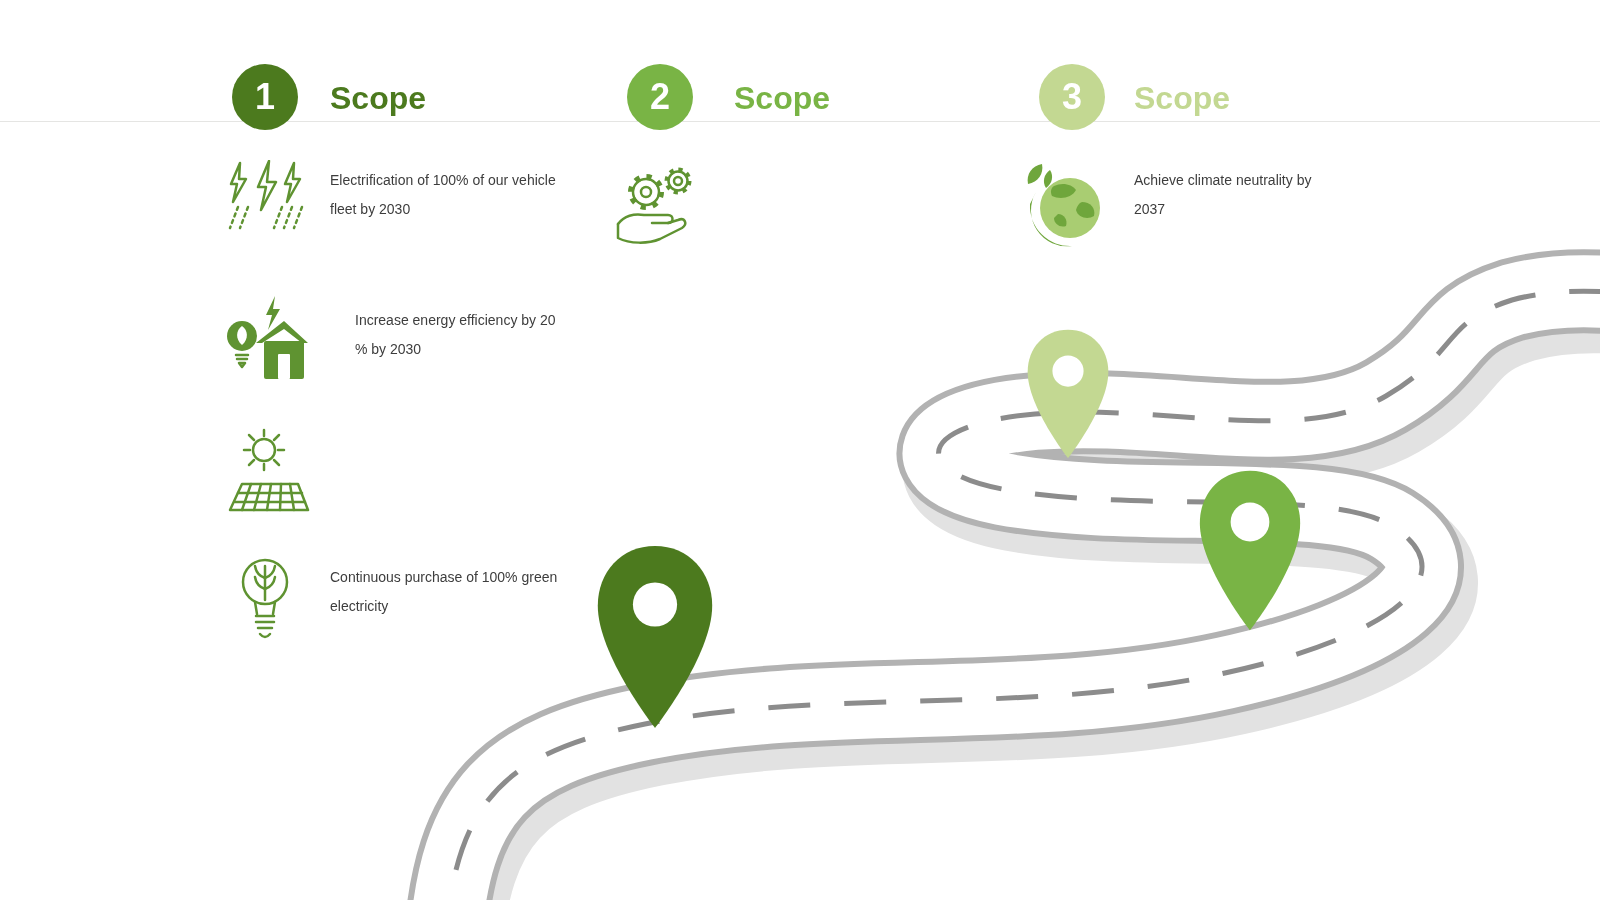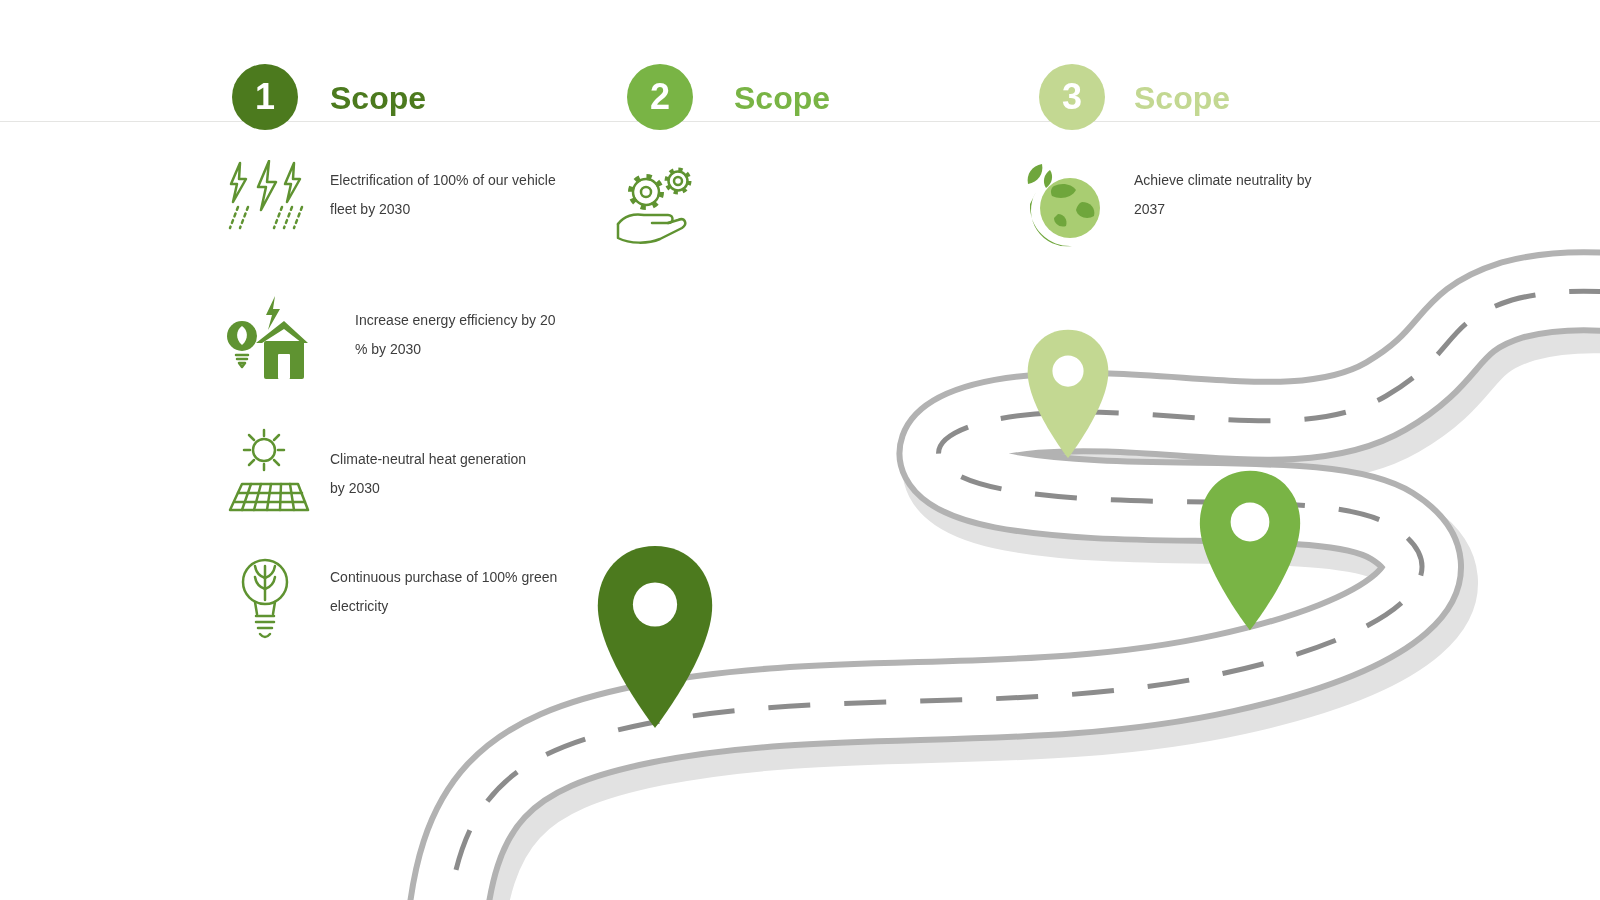--- a/index.html
+++ b/index.html
@@ -111,21 +111,20 @@
       <polygon points="16,58 72,58 82,84 4,84"></polygon>
       <line x1="12" y1="67" x2="76" y2="67"></line>
       <line x1="9" y1="76" x2="79" y2="76"></line>
       <line x1="25" y1="58" x2="16" y2="84"></line>
       <line x1="35" y1="58" x2="28" y2="84"></line>
       <line x1="45" y1="58" x2="41" y2="84"></line>
       <line x1="55" y1="58" x2="54" y2="84"></line>
       <line x1="64" y1="58" x2="68" y2="84"></line>
     </g>
   </svg>
-  <div class="item-text" style="left:330px; top:445px; width:205px;">Climate-neutral heat generation by 2030</div>
 
   <svg class="icon" style="left:234px; top:552px;" width="62" height="94" viewBox="0 0 62 94">
     <circle class="stk" cx="31" cy="30" r="22"></circle>
     <g class="stk" stroke-width="2.2">
       <line x1="31" y1="14" x2="31" y2="48"></line>
       <path d="M31 26 C25 24 22 20 21 14"></path>
       <path d="M31 26 C37 24 40 20 41 14"></path>
       <path d="M31 37 C25 35 22 31 21 25"></path>
       <path d="M31 37 C37 35 40 31 41 25"></path>
       <line x1="21" y1="50" x2="23" y2="62"></line>

